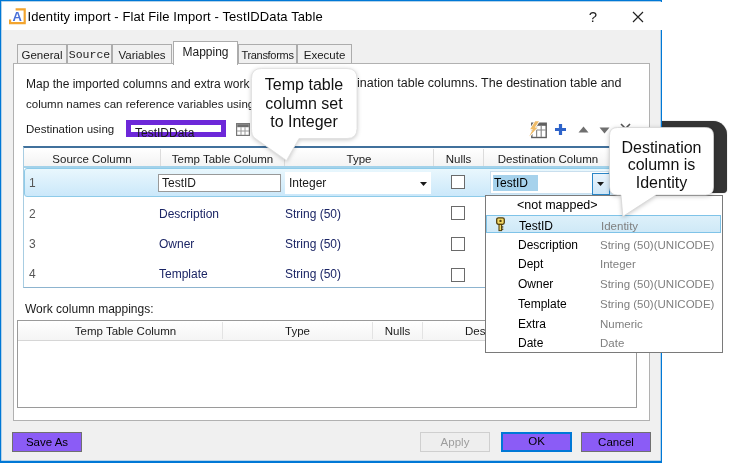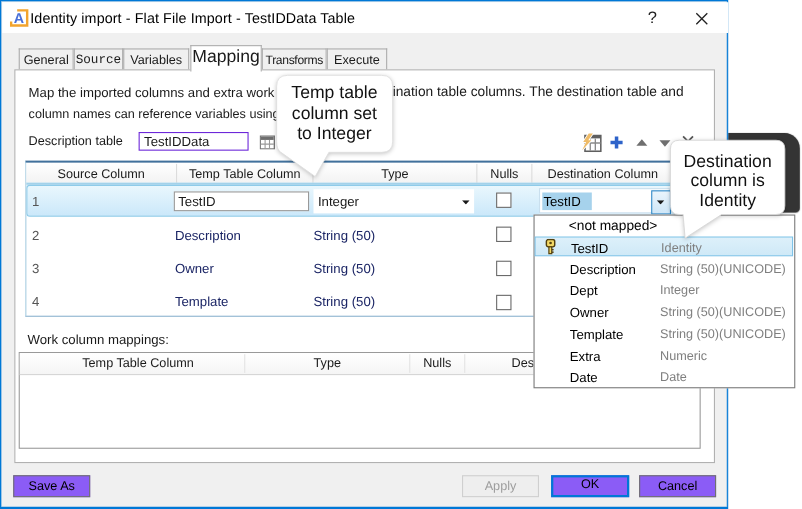--- a/index.html
+++ b/index.html
@@ -64,28 +64,28 @@
       <path d="M3 5 L13 15 M13 5 L3 15" stroke="#222" stroke-width="1.2" fill="none"></path>
     </svg>
 
     <div class="tab abs" style="left:16px; width:50px;">General</div>
     <div class="tab abs" style="left:66px; width:45px;font-family:Liberation Mono, monospace;">Source</div>
     <div class="tab abs" style="left:111px; width:60px;">Variables</div>
     <div class="tab abs" style="left:237px; width:59px; font-size:11px; letter-spacing:-0.3px;">Transforms</div>
     <div class="tab abs" style="left:296px; width:55px;">Execute</div>
 
     <div id="content" class="abs"></div>
-    <div id="tab-mapping" class="tab abs" style="left:172px; width:65px; font-size:16px;">Mapping</div>
+    <div id="tab-mapping" class="tab abs" style="left:172px; width:65px; font-size:12px;">Mapping</div>
 
     <div class="abs nw" style="left:25px; top:76px; width:230px; height:14px; line-height:14px; overflow:hidden;">Map the imported columns and extra work columns to</div>
     <div class="abs nw" style="left:352.5px; top:75px; height:15px; line-height:15px; font-size:12.5px;">tination table columns. The destination table and</div>
     <div class="abs nw" style="left:25px; top:96px; width:229px; height:14px; line-height:14px; overflow:hidden; font-size:11.5px;">column names can reference variables using %Variable%</div>
 
-    <div class="abs nw" style="left:25px; top:121px; height:14px; line-height:14px; font-size:11.5px;">Description table</div>
-    <div class="abs" style="left:125px; top:119px; width:100px; height:17px; background:#fff; border:1px solid #6d28d9;">
+    <div class="abs nw" style="left:25px; top:121px; height:14px; line-height:14px; font-size:11.5px;">Destination using</div>
+    <div class="abs" style="left:125px; top:119px; width:100px; height:17px; background:#fff; border:5px solid #6d28d9;">
       <div class="abs nw" style="left:4px; top:1px; height:14px; line-height:14px;">TestIDData</div>
     </div>
 
     <svg class="abs" style="left:235px; top:122px;" width="14" height="13" viewBox="0 0 14 13">
       <rect x="0.6" y="0.6" width="12.8" height="11.8" fill="#ffffff" stroke="#777777" stroke-width="1.2"></rect>
       <rect x="1.2" y="1.2" width="11.6" height="3" fill="#6e6e6e"></rect>
       <path d="M1 8 H13 M5 4.2 V12 M9 4.2 V12" stroke="#9a9a9a" stroke-width="1" fill="none"></path>
     </svg>
 
     <svg class="abs" style="left:527px; top:120px;" width="20" height="18" viewBox="0 0 20 18">

